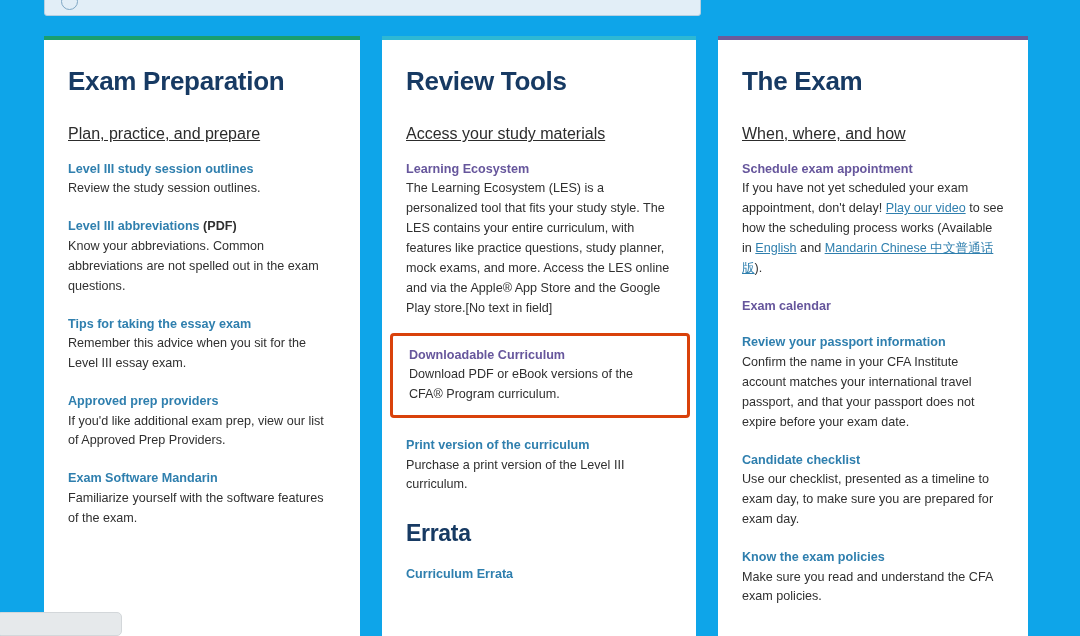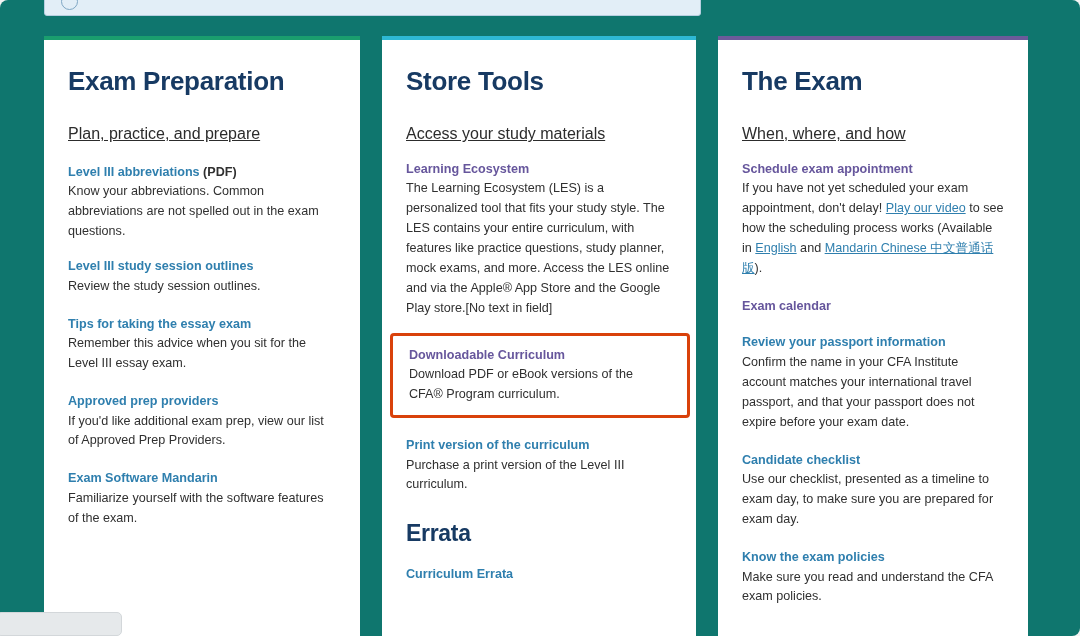--- a/index.html
+++ b/index.html
@@ -6,22 +6,21 @@
   html, body {
     width: 1080px; height: 636px;
     background: #f4f4f4;
     font-family: "Liberation Sans", sans-serif;
     overflow: hidden;
   }
 
   #page {
     position: relative;
     width: 1080px; height: 636px;
-    background: #0f766e;
-    border-radius: 8px;
+    background: #0ea5e9;
   }
 
   
   .info-banner {
     position: absolute;
     left: 44px; top: -28px;
     width: 657px; height: 44px;
     background: #e2eef7;
     border: 1px solid #b7cfe0;
     border-radius: 3px;
@@ -142,44 +141,44 @@
   <div class="info-banner">
     <div class="circle-icon"></div>
   </div>
 
   <div class="cards">
 
     <div class="card c1" style="border-top-color: rgb(26, 158, 110);">
       <div class="card-title">Exam Preparation</div>
       <div class="card-sub">Plan, practice, and prepare</div>
 
-      <div class="block">
-        <span class="link-head">Level III abbreviations</span><span class="suffix"> (PDF)</span>
-        <div class="desc">Know your abbreviations. Common abbreviations are not spelled out in the exam questions.</div>
-      </div>
       <div class="block block-first">
         <span class="link-head">Level III study session outlines</span>
         <div class="desc">Review the study session outlines.</div>
       </div>
       <div class="block">
+        <span class="link-head">Level III abbreviations</span><span class="suffix"> (PDF)</span>
+        <div class="desc">Know your abbreviations. Common abbreviations are not spelled out in the exam questions.</div>
+      </div>
+      <div class="block">
         <span class="link-head">Tips for taking the essay exam</span>
         <div class="desc">Remember this advice when you sit for the Level III essay exam.</div>
       </div>
       <div class="block">
         <span class="link-head">Approved prep providers</span>
         <div class="desc">If you'd like additional exam prep, view our list of Approved Prep Providers.</div>
       </div>
       <div class="block">
         <span class="link-head">Exam Software Mandarin</span>
         <div class="desc">Familiarize yourself with the software features of the exam.</div>
       </div>
     </div>
 
     <div class="card c2" style="border-top-color: rgb(46, 184, 212);">
-      <div class="card-title">Store Tools</div>
+      <div class="card-title">Review Tools</div>
       <div class="card-sub">Access your study materials</div>
 
       <div class="block block-first">
         <span class="link-head visited">Learning Ecosystem</span>
         <div class="desc">The Learning Ecosystem (LES) is a personalized tool that fits your study style. The LES contains your entire curriculum, with features like practice questions, study planner, mock exams, and more. Access the LES online and via the Apple® App Store and the Google Play store.[No text in field]</div>
       </div>
 
       <div class="highlight-box">
         <div class="block">
           <span class="link-head visited">Downloadable Curriculum</span>

